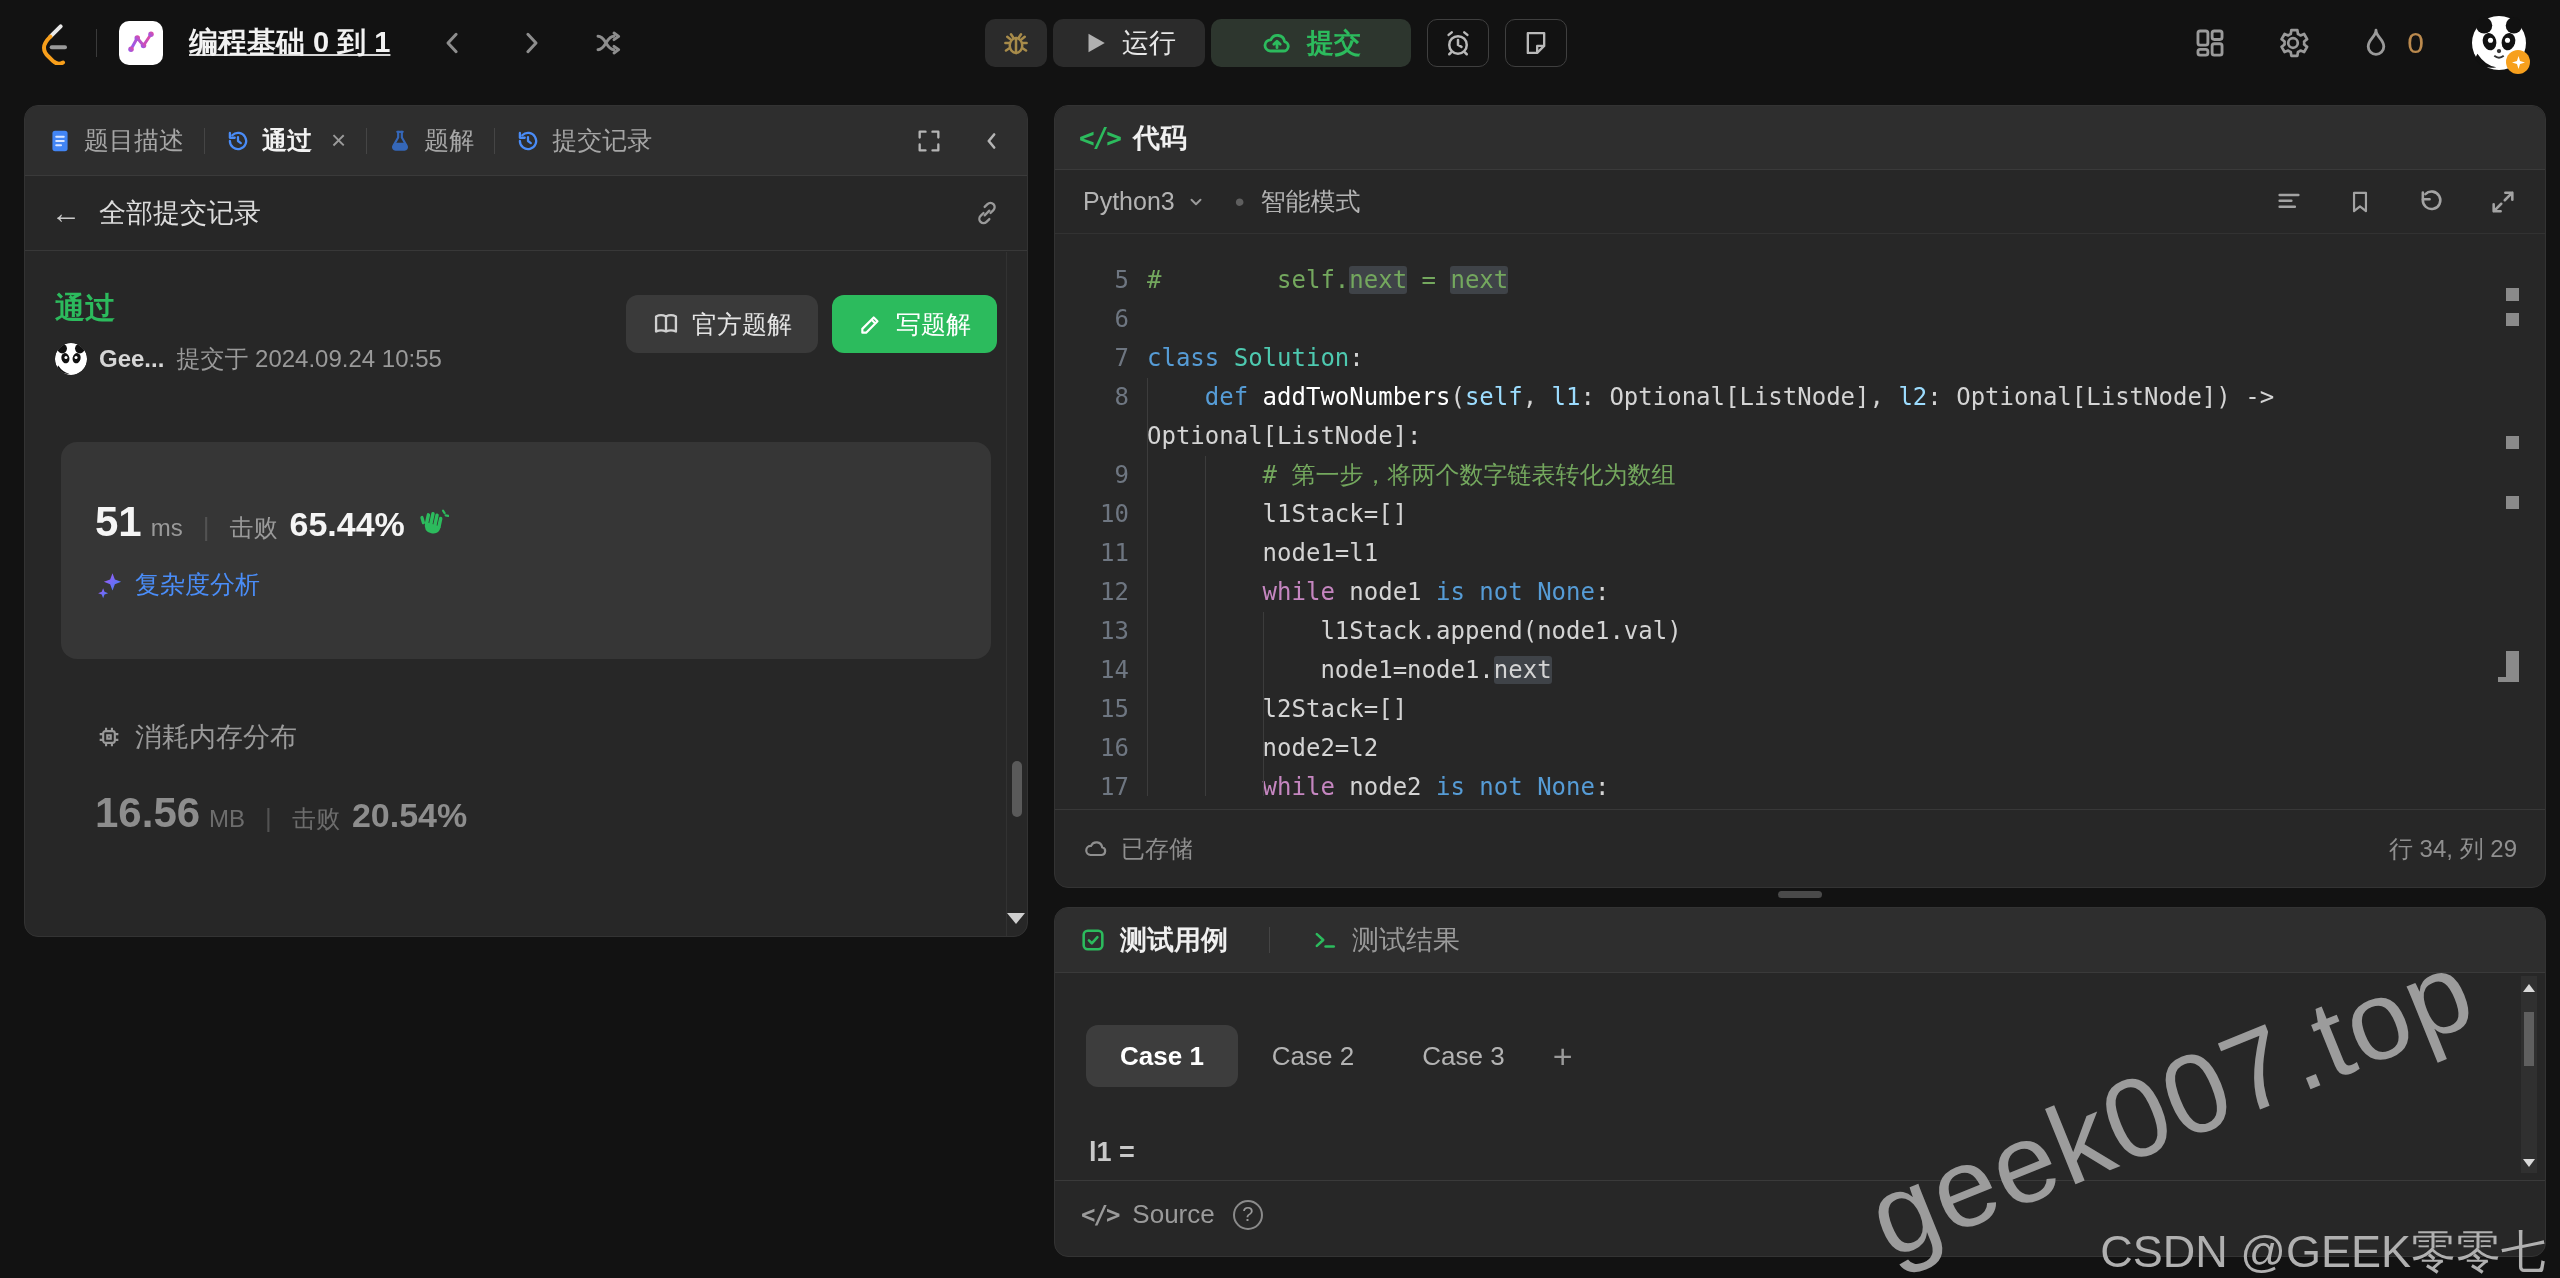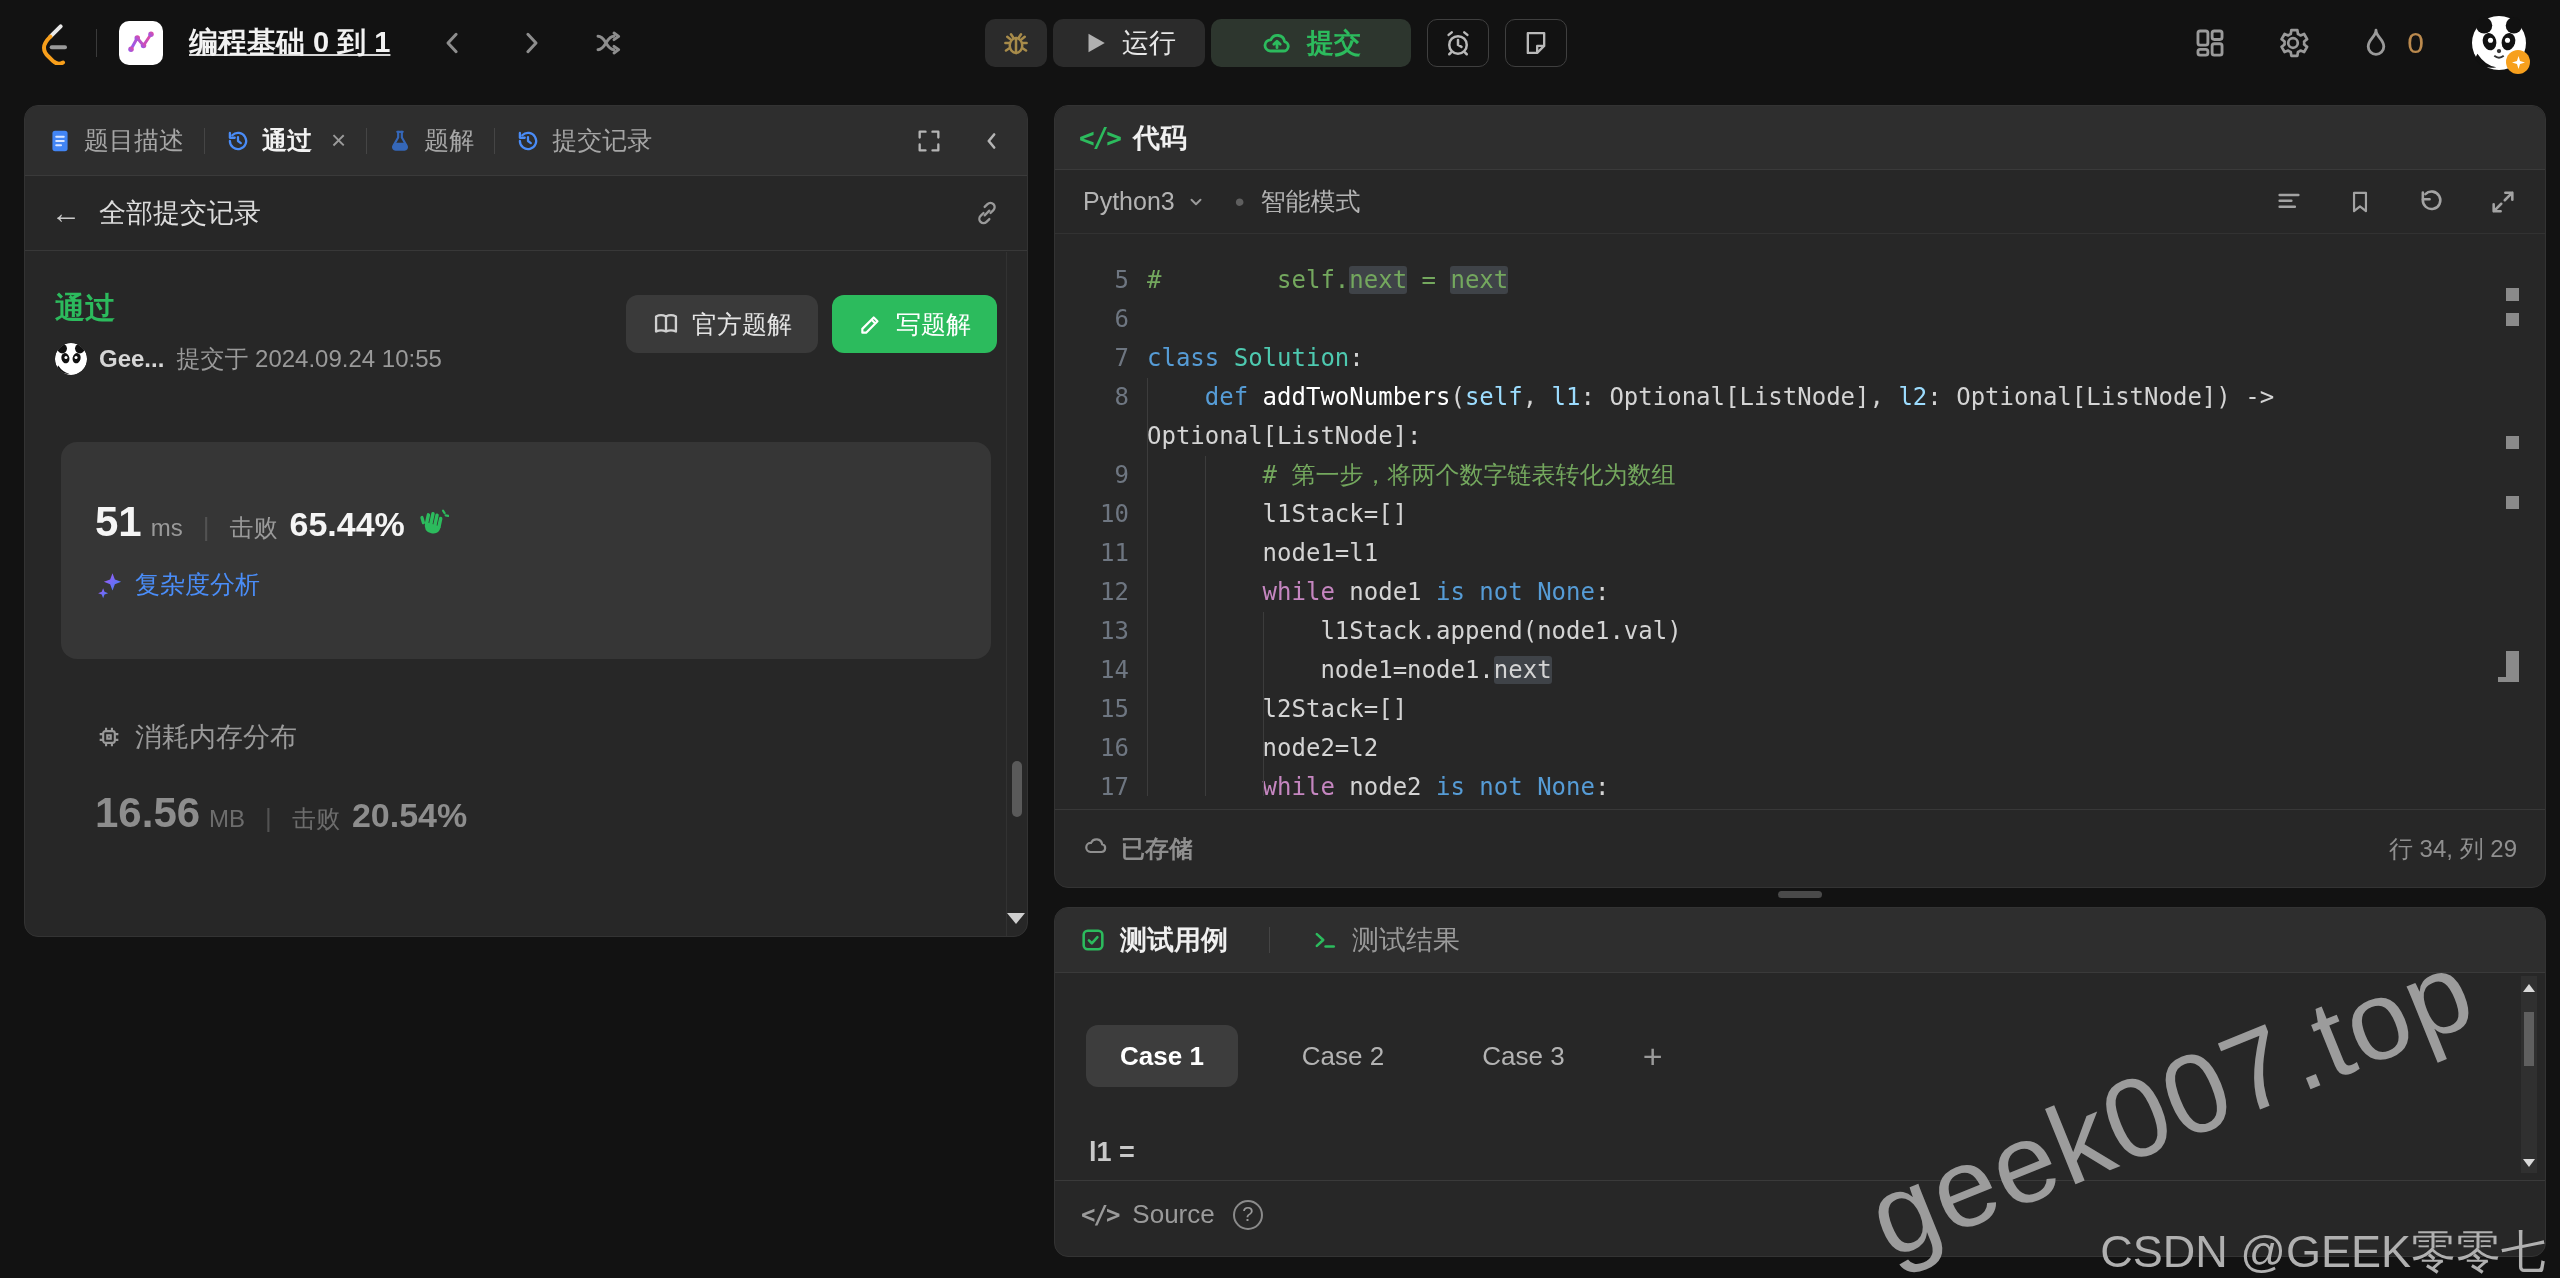--- a/index.html
+++ b/index.html
@@ -111,32 +111,32 @@
   .crow { display:flex; height:39px; line-height:39px; }
   .ln { width:74px; text-align:right; color:#6e7681; flex:none; }
   .ctext { padding-left:18px; white-space:pre; }
   .iguide { position:absolute; width:1px; background:#3c3c3c; }
   .pln{color:#d4d4d4} .kw{color:#569cd6} .kwf{color:#c586c0} .typ{color:#4ec9b0}
   .fn{color:#ffffff} .par{color:#9cdcfe} .com{color:#74a85e}
   .hl{background:#3f4348; border-radius:3px;}
   .rmark { position:absolute; right:26px; width:13px; background:#8a8a8a; }
   .codefoot { position:absolute; left:0; bottom:0; width:100%; height:78px; border-top:1px solid #383838;
     display:flex; align-items:center; padding:0 28px; font-size:24px; color:#8f8f8f; }
-  .saved { display:flex; gap:12px;font-weight:bold; }
+  .saved { display:flex; align-items:center; gap:12px; }
   .cursorpos { margin-left:auto; }
 
   
   .testhead { height:65px; padding:0 24px; gap:21px; }
   .t-tab { display:flex; align-items:center; gap:13px; cursor:pointer; }
   .t-tab .lab { font-size:27px; }
   .t-tab.active .lab { color:#f0f0f0; font-weight:600; }
   .t-tab.inactive .lab { color:#9a9a9a; }
   .caserow { margin:52px 0 0 31px; display:flex; align-items:center; }
   .casebtn { height:62px; padding:0 34px; display:flex; align-items:center; font-size:26px; color:#b3b3b3;
-    border-radius:12px; cursor:pointer; margin-right:30px; }
+    border-radius:12px; cursor:pointer; }
   .casebtn.active { background:#3d3d3d; color:#fff; font-weight:700; }
   .case-add { font-size:34px; color:#9a9a9a; margin-left:14px; cursor:pointer; }
   .paramrow { margin:50px 0 0 34px; font-size:27px; color:#c9c9c9; font-weight:600; }
   .sourcerow { position:absolute; left:0; right:0; top:272px; height:68px; border-top:1px solid #3a3a3a;
     display:flex; align-items:center; padding:0 26px; color:#9a9a9a; }
   .src-glyph { font-size:24px; font-weight:700; letter-spacing:-2px; font-family:"DejaVu Sans Mono",monospace; }
   .src-label { font-size:26px; margin-left:14px; }
   .help-circ { width:30px; height:30px; border-radius:50%; border:2px solid #8a8a8a; color:#9a9a9a;
     font-size:20px; display:flex; align-items:center; justify-content:center; margin-left:18px; cursor:pointer; }
   .tscroll { position:absolute; right:8px; top:68px; width:16px; height:197px; background:#303030; }

